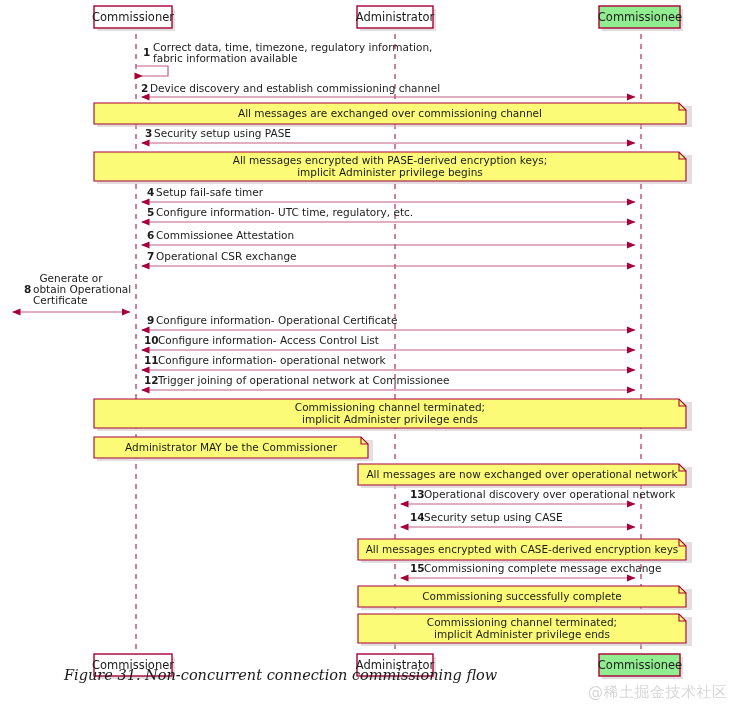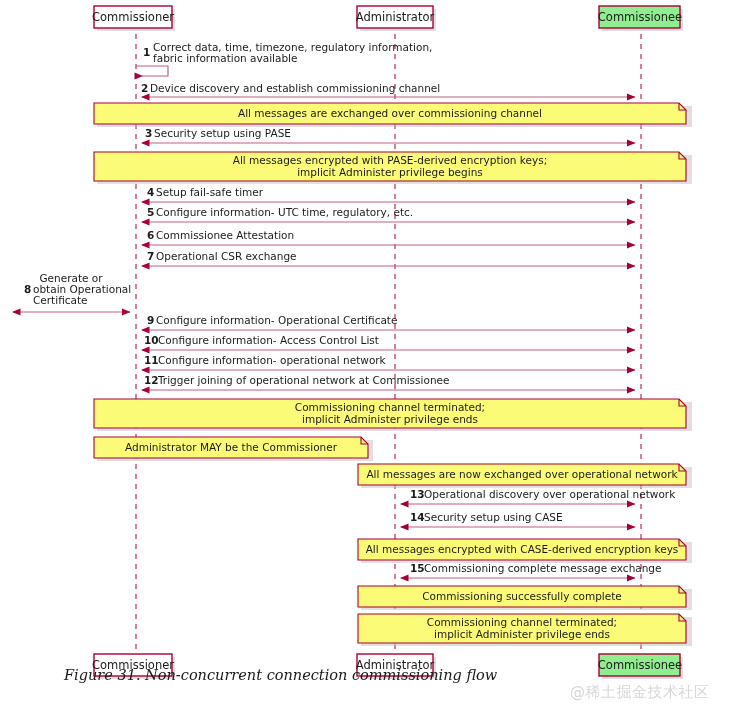--- a/index.html
+++ b/index.html
@@ -25,21 +25,21 @@
     left: 64px;
     top: 667px;
     font-family: "DejaVu Serif", "Liberation Serif", serif;
     font-style: italic;
     font-size: 14.5px;
     color: #1a1a1a;
     white-space: nowrap;
   }
   .watermark {
     position: absolute;
-    left: 570px;
+    left: 588px;
     top: 683px;
     font-family: "DejaVu Sans", "Liberation Sans", sans-serif;
     font-size: 15px;
     color: #d8d8d8;
     white-space: nowrap;
     letter-spacing: 0.5px;
   }
   svg text {
     font-family: "DejaVu Sans", "Liberation Sans", sans-serif;
     fill: #1b1b1b;

